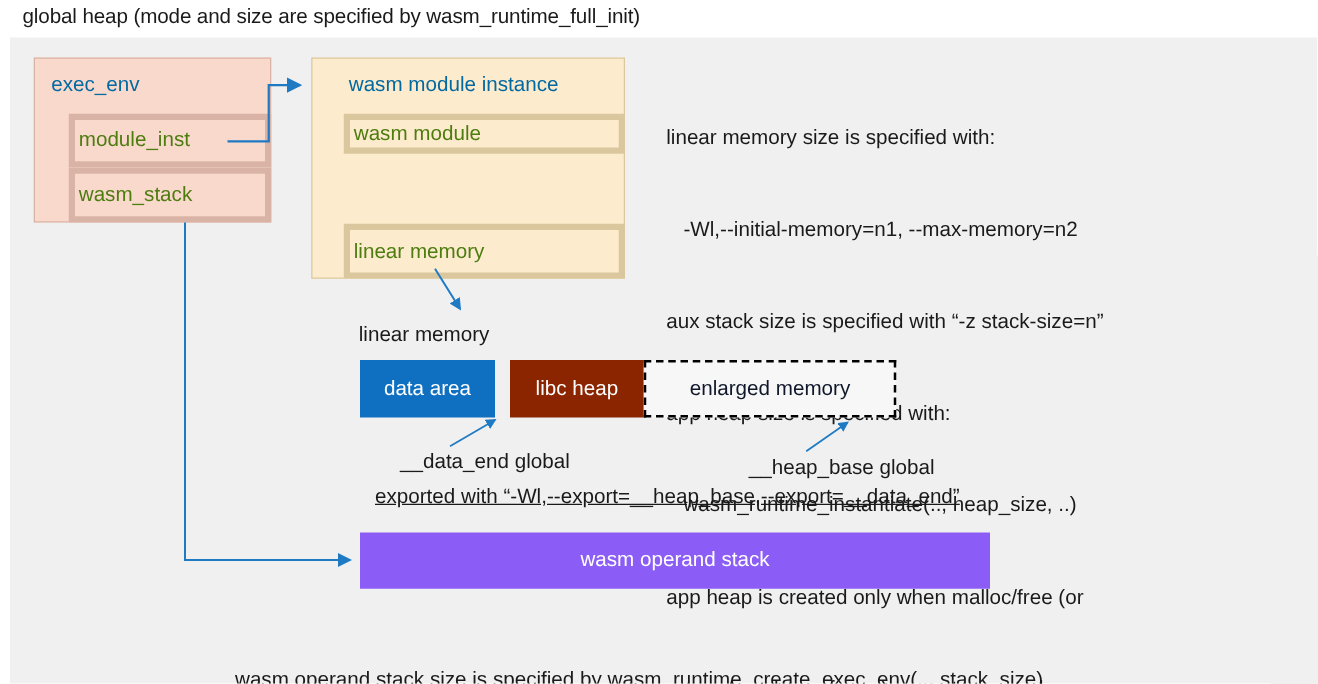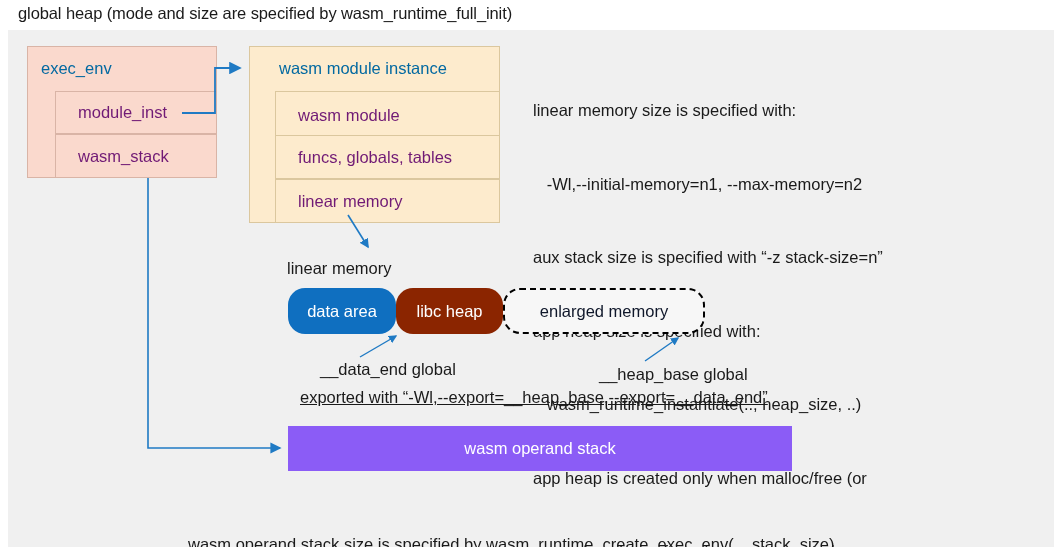--- a/index.html
+++ b/index.html
@@ -50,24 +50,24 @@
     color: #0369a1;
     padding-left: 14px;
     white-space: nowrap;
   }
   .row {
     position: absolute;
     box-sizing: border-box;
     display: flex;
     align-items: center;
     font-size: 16.5px;
-    color: #701a75;
-    padding-left: 22px;
+    color: #4d7c0f;
+    padding-left: 3px;
     white-space: nowrap;
-    border: 1px solid #c2410c;
+    border: 5px solid #c2410c;
   }
   .pink  { background: #fad9cd; }
   .pinkb { border-color: #d9b4a6; }
   .cream { background: #fdebcd; }
   .creamb{ border-color: #dbc79e; }
 
   
   .textblock {
     position: absolute;
     font-size: 16.5px;
@@ -89,21 +89,20 @@
     height: 46px;
   }
   .seg {
     box-sizing: border-box;
     display: flex;
     align-items: center;
     justify-content: center;
     font-size: 16.5px;
     color: #ffffff;
     white-space: nowrap;
-    border-radius: 17px;
   }
   .seg.dashed {
     border: 2.5px dashed #000000;
     background: #f7f7f7;
     color: #0f172a;
   }
 
   
   .opstack {
     position: absolute;
@@ -135,39 +134,38 @@
 
   <div class="title">global heap (mode and size are specified by wasm_runtime_full_init)</div>
 
   <div class="box pink pinkb" style="left:27px; top:46px; width:190px; height:132px;"></div>
   <div class="box-hdr" style="left:27px; top:46px; width:190px; height:45px;">exec_env</div>
   <div class="row pink pinkb" style="left:55px; top:91px; width:162px; height:43px;">module_inst</div>
   <div class="row pink pinkb" style="left:55px; top:134px; width:162px; height:44px;">wasm_stack</div>
 
   <div class="box cream creamb" style="left:249px; top:46px; width:251px; height:177px;"></div>
   <div class="box-hdr" style="left:249px; top:46px; width:251px; height:45px;margin-left:16px;">wasm module instance</div>
-  <div class="row cream creamb" style="left:275px; top:91px; width:225px; height:48px;">wasm module</div>
-  <div class="row cream creamb" style="left:275px; top:135px; width:225px; height:44px;">funcs, globals, tables</div>
+  <div class="row cream creamb" style="left:275px; top:91px; width:225px; height:32px;">wasm module</div>
   <div class="row cream creamb" style="left:275px; top:179px; width:225px; height:44px;">linear memory</div>
 
   <div class="textblock" style="left:533px; top:49px;">
     <div>linear memory size is specified with:</div>
     <div>   -Wl,--initial-memory=n1, --max-memory=n2</div>
     <div>aux stack size is specified with “-z stack-size=n”</div>
     <div>app heap size is specified with:</div>
     <div>   wasm_runtime_instantiate(.., heap_size, ..)</div>
     <div>app heap is created only when malloc/free (or</div>
     <div>__new/__release for as) are not exported</div>
   </div>
 
   <div class="memlabel" style="left:287px; top:259px;">linear memory</div>
 
   <div class="strip" style="left:288px; top:288px;">
     <div class="seg" style="width:108px; background:#0f6fc0;">data area</div>
-    <div class="seg" style="width:107px; background:#8b2500;">libc heap</div>
+    <div class="seg" style="width:107px; background:#8b2500;margin-left:12px;">libc heap</div>
     <div class="seg dashed" style="width:202px;">enlarged memory</div>
   </div>
 
   <div class="memlabel" style="left:320px; top:360px;">__data_end global</div>
   <div class="memlabel" style="left:599px; top:365px;">__heap_base global</div>
   <div class="memlabel" style="left:300px; top:388px;text-decoration:underline;">exported with “-Wl,--export=__heap_base,--export=__data_end”</div>
 
   <div class="opstack" style="left:288px; top:426px; width:504px; height:45px;">wasm operand stack</div>
 
   <div class="textblock" style="left:188px; top:483px;">

